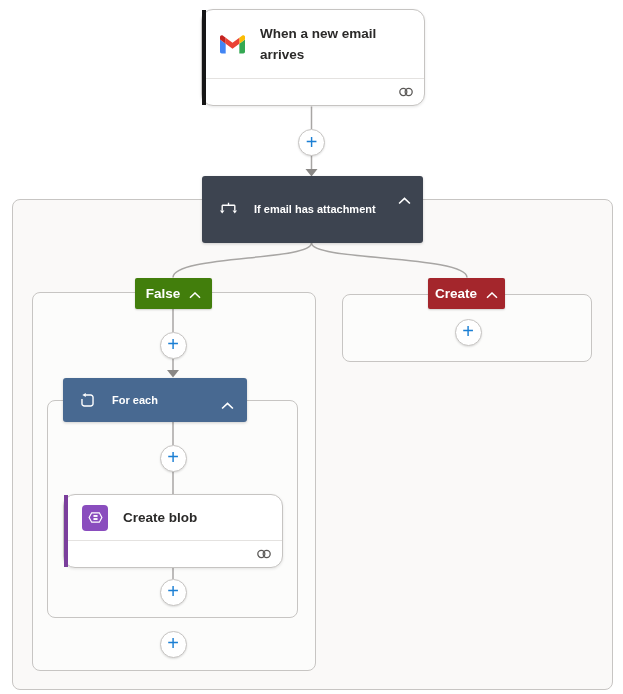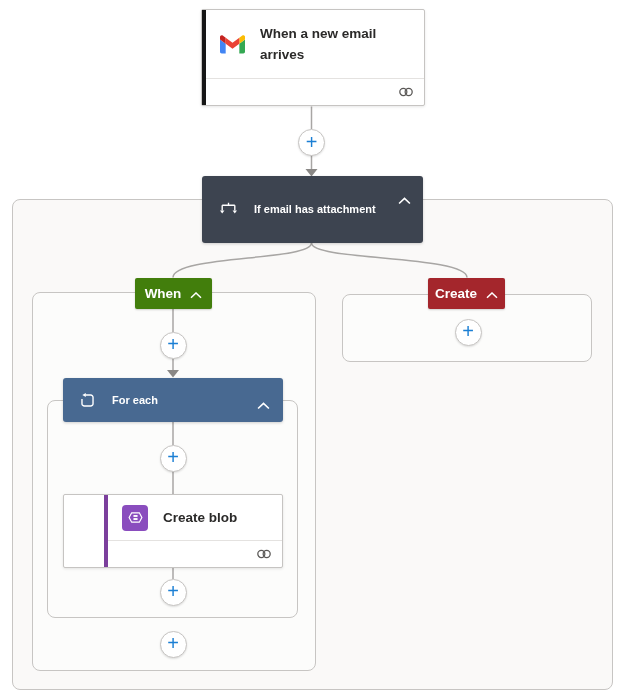--- a/index.html
+++ b/index.html
@@ -13,51 +13,51 @@
   .scope-outer{left:12px;top:199px;width:601px;height:491px;background:#faf9f8;z-index:0;}
   .scope-inner{background:#fcfcfb;z-index:1;}
   .scope-true{left:32px;top:292px;width:284px;height:379px;}
   .scope-false{left:342px;top:294px;width:250px;height:68px;}
   .scope-foreach{left:47px;top:400px;width:251px;height:218px;}
   
   .wires{position:absolute;left:0;top:0;z-index:2;pointer-events:none;}
   
   .card{
     position:absolute;display:flex;background:#fff;border:1px solid #c6c4c2;
-    border-radius:2px;box-shadow:0 1px 3px rgba(0,0,0,.10);z-index:3;box-sizing:border-box;
+    border-radius:12px;box-shadow:0 1px 3px rgba(0,0,0,.10);z-index:3;box-sizing:border-box;
     cursor:pointer;
   }
   .card .accent{width:4px;flex:0 0 4px;}
   .card .body{flex:1;display:flex;flex-direction:column;min-width:0;}
   .card .row{display:flex;align-items:center;padding:0 12px 0 14px;flex:1;}
   .card .title{
     font-size:13.5px;font-weight:700;color:#2b2a29;line-height:21px;margin-left:15px;
   }
   .card .footer{
     border-top:1px solid #e4e2e0;height:26px;flex:0 0 26px;display:flex;
     align-items:center;justify-content:flex-end;padding:0 10px;
   }
   .card-trigger{left:201px;top:9px;width:224px;height:97px;}
   .card-trigger .title{width:158px;}
-  .card-action{left:63px;top:494px;width:220px;height:74px;padding-left:40px;}
+  .card-action{left:63px;top:494px;width:220px;height:74px;}
   .icon-badge{
     width:26px;height:26px;border-radius:4px;background:#8a4dbe;
     display:flex;align-items:center;justify-content:center;flex:0 0 26px;
   }
   
   .hcard{
     position:absolute;display:flex;align-items:center;color:#fff;border-radius:3px;
     box-shadow:0 1px 3px rgba(0,0,0,.18);z-index:3;box-sizing:border-box;cursor:pointer;
     padding:0 14px 0 16px;
   }
   .hcard .title{font-size:11px;font-weight:700;color:#fff;line-height:23px;}
   .card-if{left:202px;top:176px;width:221px;height:67px;background:#3d4450;}
   .card-if .title{width:130px;margin-left:15px;}
   .card-if .chev{position:absolute;right:12px;top:15px;}
-  .card-foreach{left:63px;top:378px;width:220px;height:44px;background:#486991;}
+  .card-foreach{left:63px;top:378px;width:184px;height:44px;background:#486991;}
   .card-foreach .title{margin-left:16px;}
   .card-foreach .chev{position:absolute;right:13px;top:18px;}
   
   .badge{
     position:absolute;height:31px;display:flex;align-items:center;justify-content:center;
     gap:9px;border-radius:2px;color:#fff;z-index:3;box-sizing:border-box;cursor:pointer;
     box-shadow:0 1px 2px rgba(0,0,0,.18);
   }
   .badge .lbl{font-size:13.5px;font-weight:700;}
   .badge-true{left:135px;top:278px;width:77px;background:#427e0c;}
@@ -131,21 +131,21 @@
     </svg>
     <div class="title">If email has attachment</div>
     <span class="chev">
       <svg width="13" height="8" viewBox="0 0 12 7">
           <path d="M1 5.8 L6 1 L11 5.8" stroke="#fff" stroke-width="1.5" fill="none"></path>
         </svg>
     </span>
   </div>
 
   <div class="badge badge-true">
-    <span class="lbl">When</span>
+    <span class="lbl">False</span>
     <span>
       <svg width="12" height="7" viewBox="0 0 12 7">
           <path d="M1 5.8 L6 1 L11 5.8" stroke="#fff" stroke-width="1.5" fill="none"></path>
         </svg>
     </span>
   </div>
 
   <div class="badge badge-false">
     <span class="lbl">Create</span>
     <span>

